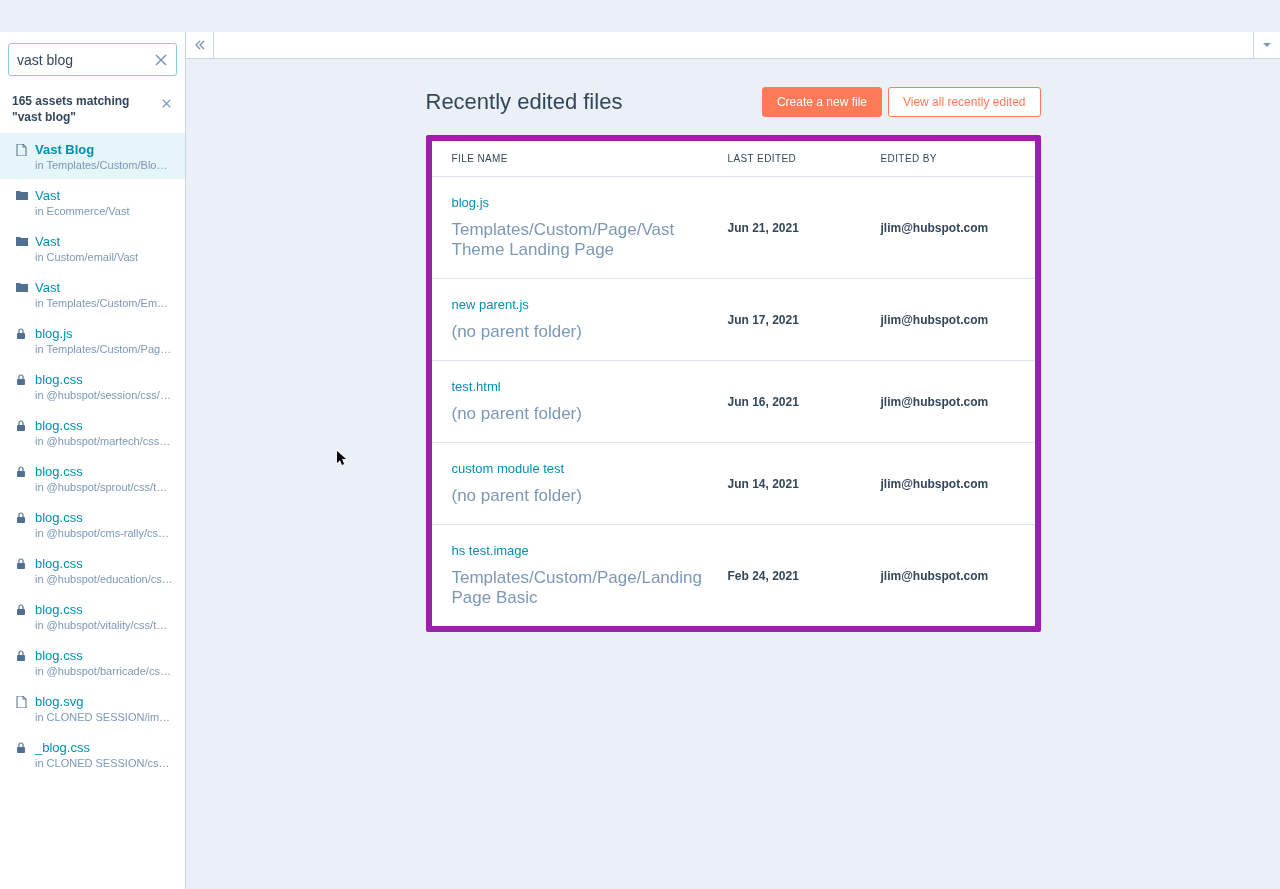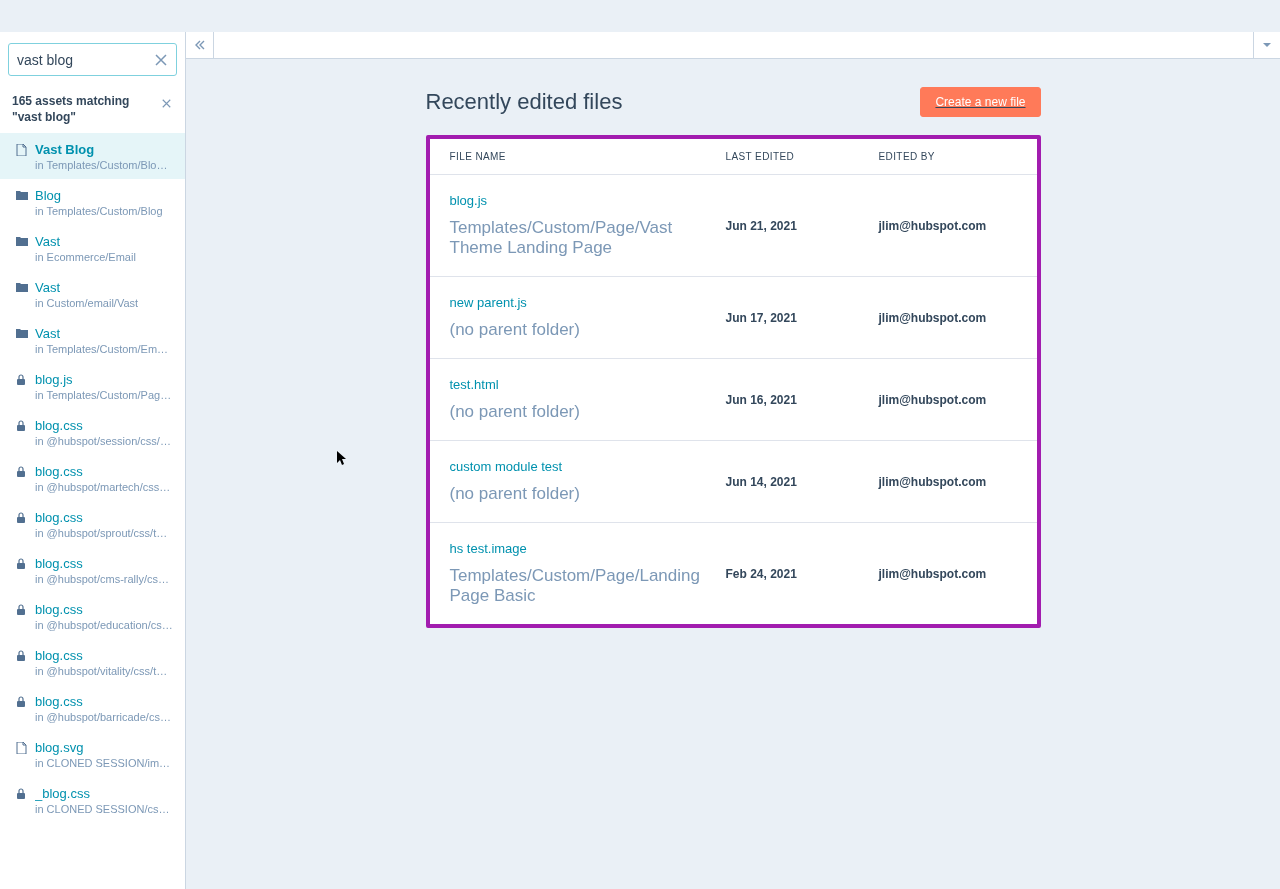--- a/index.html
+++ b/index.html
@@ -147,41 +147,41 @@
   display: flex;
   align-items: center;
   justify-content: space-between;
   margin-bottom: 18px;
 }
 .page-title {
   font-size: 22px;
   font-weight: 400;
   color: #33475b;
 }
-.header-actions { display: flex; gap: 6px; text-decoration: underline; }
+.header-actions { display: flex; gap: 6px; }
 .btn {
   font-size: 12px;
   padding: 7px 14px;
   border-radius: 3px;
   cursor: pointer;
   border: 1px solid transparent;
 }
 .btn-primary {
   background: #ff7a59;
   color: #fff;
   border-color: #ff7a59;
 }
 .btn-secondary {
   background: #fff;
   color: #ff7a59;
   border-color: #ff7a59;
 }
 .table {
   background: #fff;
-  border: 4px solid #a21caf;
+  border: 6px solid #a21caf;
   border-radius: 2px;
 }
 .table-header {
   display: flex;
   padding: 12px 20px;
   border-bottom: 1px solid #dfe3eb;
 }
 .th {
   font-size: 10px;
   letter-spacing: 0.4px;
@@ -259,34 +259,23 @@
           </div>
           <div class="result-path">in Templates/Custom/Blog/V...</div>
         </div>
         <div class="result-item">
           <div class="result-row1">
             <span class="result-icon">
               <svg width="12" height="10" viewBox="0 0 12 10">
                 <path d="M0 1 H4 L5 2 H12 V10 H0 Z" fill="currentColor"></path>
               </svg>
             </span>
-            <span class="result-name">Blog</span>
-          </div>
-          <div class="result-path">in Templates/Custom/Blog</div>
-        </div>
-        <div class="result-item">
-          <div class="result-row1">
-            <span class="result-icon">
-              <svg width="12" height="10" viewBox="0 0 12 10">
-                <path d="M0 1 H4 L5 2 H12 V10 H0 Z" fill="currentColor"></path>
-              </svg>
-            </span>
             <span class="result-name">Vast</span>
           </div>
-          <div class="result-path">in Ecommerce/Email</div>
+          <div class="result-path">in Ecommerce/Vast</div>
         </div>
         <div class="result-item">
           <div class="result-row1">
             <span class="result-icon">
               <svg width="12" height="10" viewBox="0 0 12 10">
                 <path d="M0 1 H4 L5 2 H12 V10 H0 Z" fill="currentColor"></path>
               </svg>
             </span>
             <span class="result-name">Vast</span>
           </div>
@@ -439,20 +428,21 @@
           </svg>
       </div>
     </div>
 
     <div class="content">
       <div class="inner">
         <div class="header-row">
           <h1 class="page-title">Recently edited files</h1>
           <div class="header-actions">
             <button class="btn btn-primary">Create a new file</button>
+            <button class="btn btn-secondary">View all recently edited</button>
           </div>
         </div>
 
         <div class="table">
           <div class="table-header">
             <div class="th col-name">FILE NAME</div>
             <div class="th col-edited">LAST EDITED</div>
             <div class="th col-by">EDITED BY</div>
           </div>
           <div id="file-rows">

